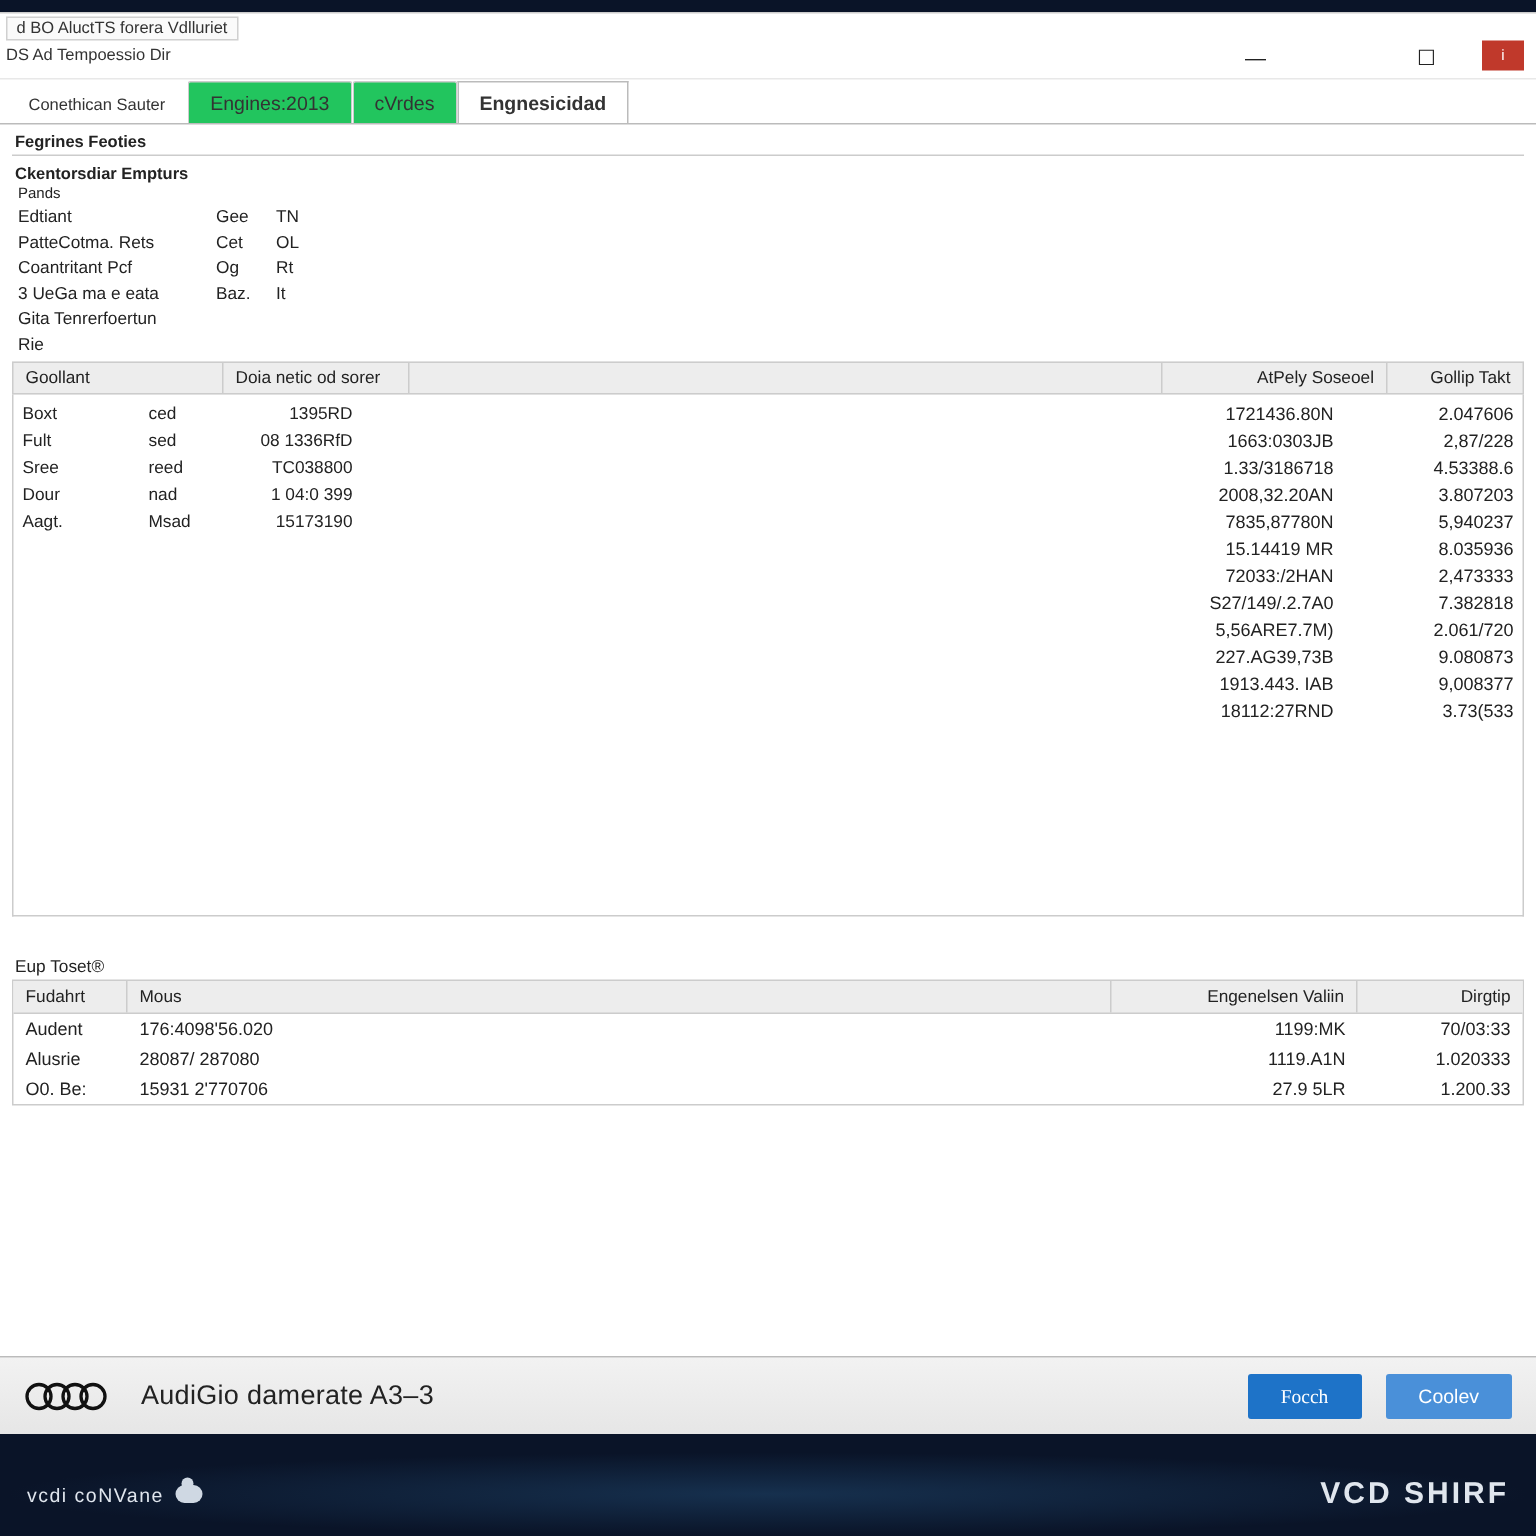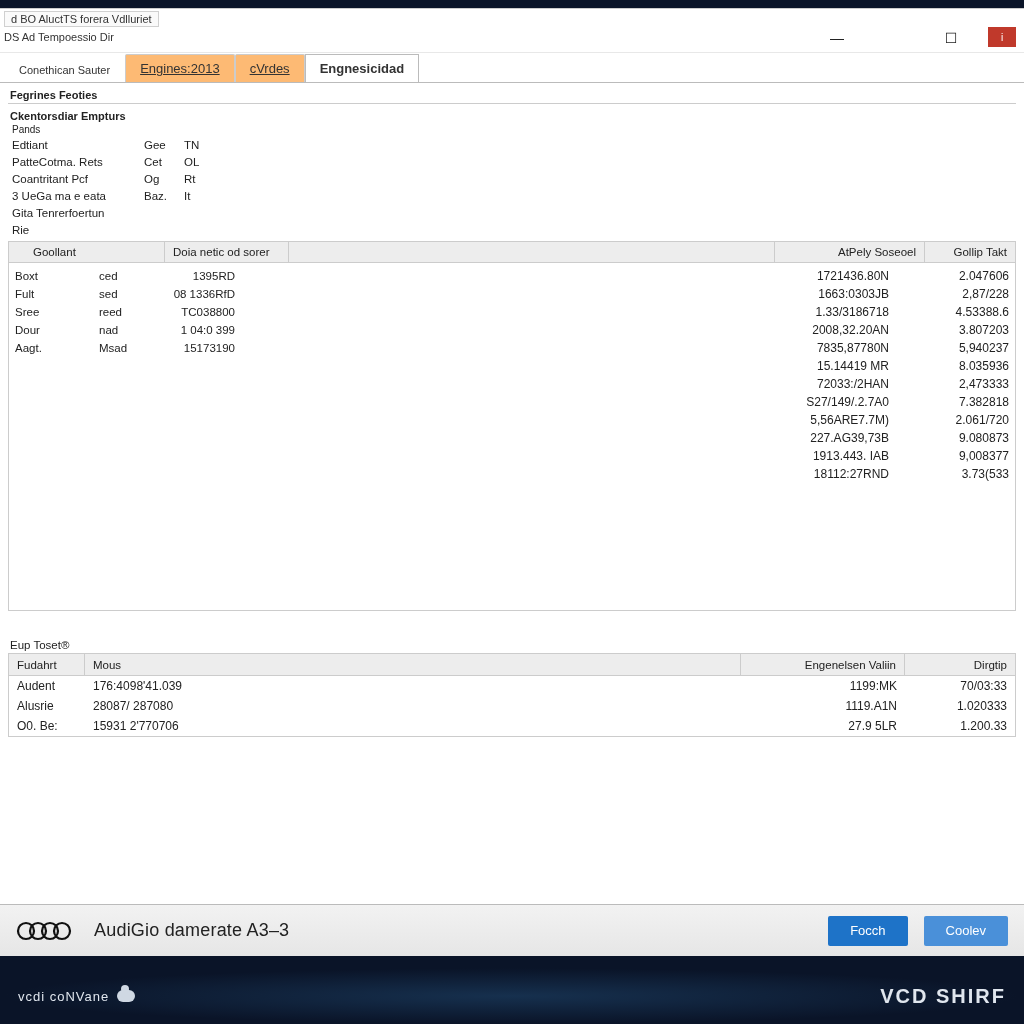--- a/index.html
+++ b/index.html
@@ -6,49 +6,49 @@
 html, body { width: 1024px; height: 1024px; overflow: hidden; font-family: "Segoe UI", Tahoma, sans-serif; font-size: 12px; color: #222; background: #0a1428; }
 .window { position: absolute; top: 8px; left: 0; width: 1024px; height: 918px; background: #fff; border-top: 1px solid #ccc; }
 .titlebar { height: 44px; position: relative; border-bottom: 1px solid #e8e8e8; }
 .title-top { position: absolute; top: 2px; left: 4px; font-size: 11px; color: #333; background: #fafafa; border: 1px solid #d0d0d0; padding: 1px 6px; }
 .title-sub { position: absolute; top: 22px; left: 4px; font-size: 11px; color: #333; }
 .winbtn { position: absolute; top: 18px; width: 30px; height: 22px; display: flex; align-items: center; justify-content: center; font-size: 14px; }
 .winbtn.min { right: 172px; } .winbtn.max { right: 58px; } .winbtn.close { right: 8px; background: #c0392b; color: #fff; width: 28px; height: 20px; font-size: 10px; }
 .tabs { height: 30px; display: flex; align-items: flex-end; padding-left: 4px; gap: 0; border-bottom: 1px solid #bbb; }
 .tab { padding: 6px 14px; font-size: 13px; color: #333; border: 1px solid transparent; border-bottom: none; }
 .tab.first { font-size: 11px; padding-top: 8px; }
-.tab.raised { background: #fdba74; border-color: #ccc; border-radius: 2px 2px 0 0; text-decoration: underline; }
+.tab.raised { background: #22c55e; border-color: #ccc; border-radius: 2px 2px 0 0; }
 .tab.active { font-weight: 600; background: #fff; border-color: #bbb; }
 .content { padding: 0 8px; }
 .group-label { font-size: 11px; font-weight: 600; padding: 4px 2px 2px; border-bottom: 1px solid #ccc; margin-top: 2px; }
 .kv-grid { display: grid; grid-template-columns: 132px 140px; font-size: 11.5px; line-height: 18px; padding: 2px 4px; }
 .kv-grid .k { color: #111; } .kv-grid .v { color: #111; }
 .sensor-grid { display: grid; grid-template-columns: 132px 40px 40px; font-size: 11.5px; line-height: 17px; padding: 2px 4px; }
 .hdr-row { display: flex; background: #ededed; border: 1px solid #ccc; height: 22px; align-items: center; font-size: 11.5px; }
 .hdr-row .c { padding: 0 8px; border-right: 1px solid #ccc; height: 100%; display: flex; align-items: center; }
-.left-cols { width: 140px; margin-left: 16px; } .dom-col { flex: 1; } .ap-col { width: 150px; text-align: right; justify-content: flex-end; } .gt-col { width: 90px; text-align: center; justify-content: flex-end; border-right: none !important; }
+.left-cols { width: 140px; } .dom-col { flex: 1; } .ap-col { width: 150px; text-align: right; justify-content: flex-end; } .gt-col { width: 90px; text-align: center; justify-content: flex-end; border-right: none !important; }
 .data-area { display: flex; border: 1px solid #ccc; border-top: none; height: 348px; }
 .data-left { width: 264px; padding: 4px 6px; font-size: 11.5px; line-height: 18px; }
 .data-left-row { display: grid; grid-template-columns: 84px 56px 80px; }
 .data-right { flex: 1; display: flex; flex-direction: column; padding: 4px 6px 0 0; }
 .data-right-row { display: flex; justify-content: flex-end; gap: 40px; font-size: 12px; line-height: 18px; }
 .data-right-row .a { width: 150px; text-align: right; } .data-right-row .b { width: 80px; text-align: right; }
 .bottom-group { margin-top: 26px; }
 .bottom-table { border: 1px solid #ccc; }
 .bottom-hdr { display: flex; background: #ededed; border-bottom: 1px solid #ccc; height: 22px; align-items: center; font-size: 11.5px; }
 .bottom-hdr .c { padding: 0 8px; border-right: 1px solid #ccc; height: 100%; display: flex; align-items: center; }
 .bc1 { width: 76px; } .bc2 { flex: 1; } .bc3 { width: 164px; text-align: right; justify-content: flex-end; } .bc4 { width: 110px; text-align: right; justify-content: flex-end; border-right: none !important; }
 .bottom-row { display: flex; height: 20px; align-items: center; font-size: 12px; }
 .bottom-row .c { padding: 0 8px; }
 .brandbar { position: absolute; left: 0; bottom: 68px; width: 1024px; height: 52px; background: linear-gradient(#f2f2f2, #e6e6e6); border-top: 1px solid #bbb; display: flex; align-items: center; padding: 0 16px; gap: 16px; }
 .rings svg { display: block; }
 .brand-text { font-size: 18px; letter-spacing: 0.2px; }
 .brand-spacer { flex: 1; }
 .btn { height: 30px; padding: 0 22px; color: #fff; font-size: 13px; border: none; border-radius: 2px; cursor: pointer; }
-.btn.primary { background: #1e73c8; } .btn.secondary { background: #4a90d9; }
+.btn.primary { background: #1e73c8; font-family: Liberation Serif, serif; } .btn.secondary { background: #4a90d9; }
 .footer { position: absolute; left: 0; bottom: 0; width: 1024px; height: 56px; background: radial-gradient(ellipse at center, #16304e 0%, #0a1428 70%); display: flex; align-items: center; padding: 0 18px; color: #e0e6ee; }
 .footer-left { font-size: 13px; letter-spacing: 1px; display: flex; align-items: center; gap: 8px; }
 .footer-right { margin-left: auto; font-size: 20px; letter-spacing: 2px; font-weight: 600; }
 .cloud-icon { width: 18px; height: 12px; background: #cfd8e3; border-radius: 6px; position: relative; }
 .cloud-icon::before { content: ""; position: absolute; top: -5px; left: 4px; width: 8px; height: 8px; background: #cfd8e3; border-radius: 50%; }
 </style>
 </head>
 <body>
 
 <div class="window">
@@ -186,21 +186,21 @@
       <div style="font-size:11.5px;padding:2px 2px">Eup Toset®</div>
       <div class="bottom-table">
         <div class="bottom-hdr">
           <div class="c bc1">Fudahrt</div>
           <div class="c bc2">Mous</div>
           <div class="c bc3">Engenelsen Valiin</div>
           <div class="c bc4">Dirgtip</div>
         </div>
         <div class="bottom-row">
             <div class="c bc1">Audent</div>
-            <div class="c bc2">176:4098'41.039</div>
+            <div class="c bc2">176:4098'56.020</div>
             <div class="c bc3" style="text-align:right">1199:MK</div>
             <div class="c bc4" style="text-align:right">70/03:33</div>
           </div>
         <div class="bottom-row">
             <div class="c bc1">Alusrie</div>
             <div class="c bc2">28087/ 287080</div>
             <div class="c bc3" style="text-align:right">1119.A1N</div>
             <div class="c bc4" style="text-align:right">1.020333</div>
           </div>
         <div class="bottom-row">

